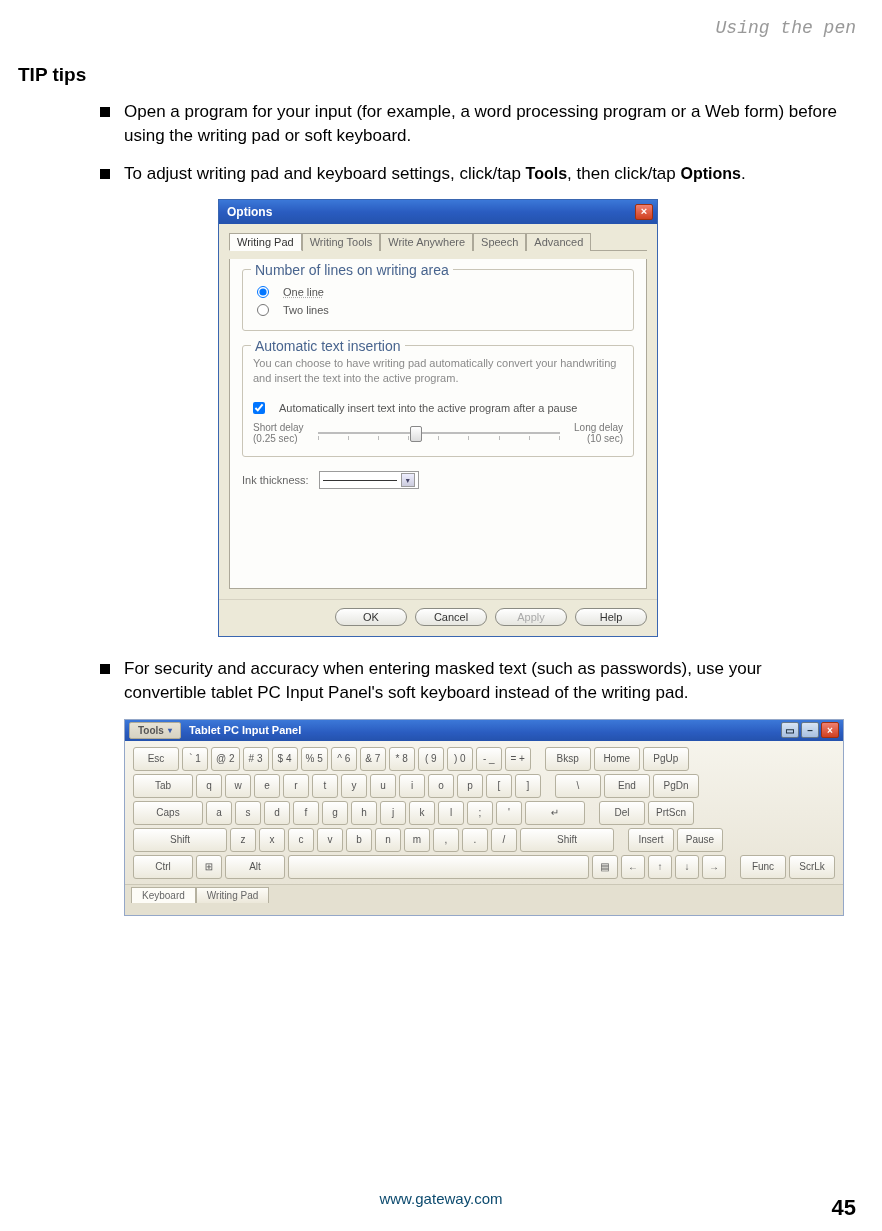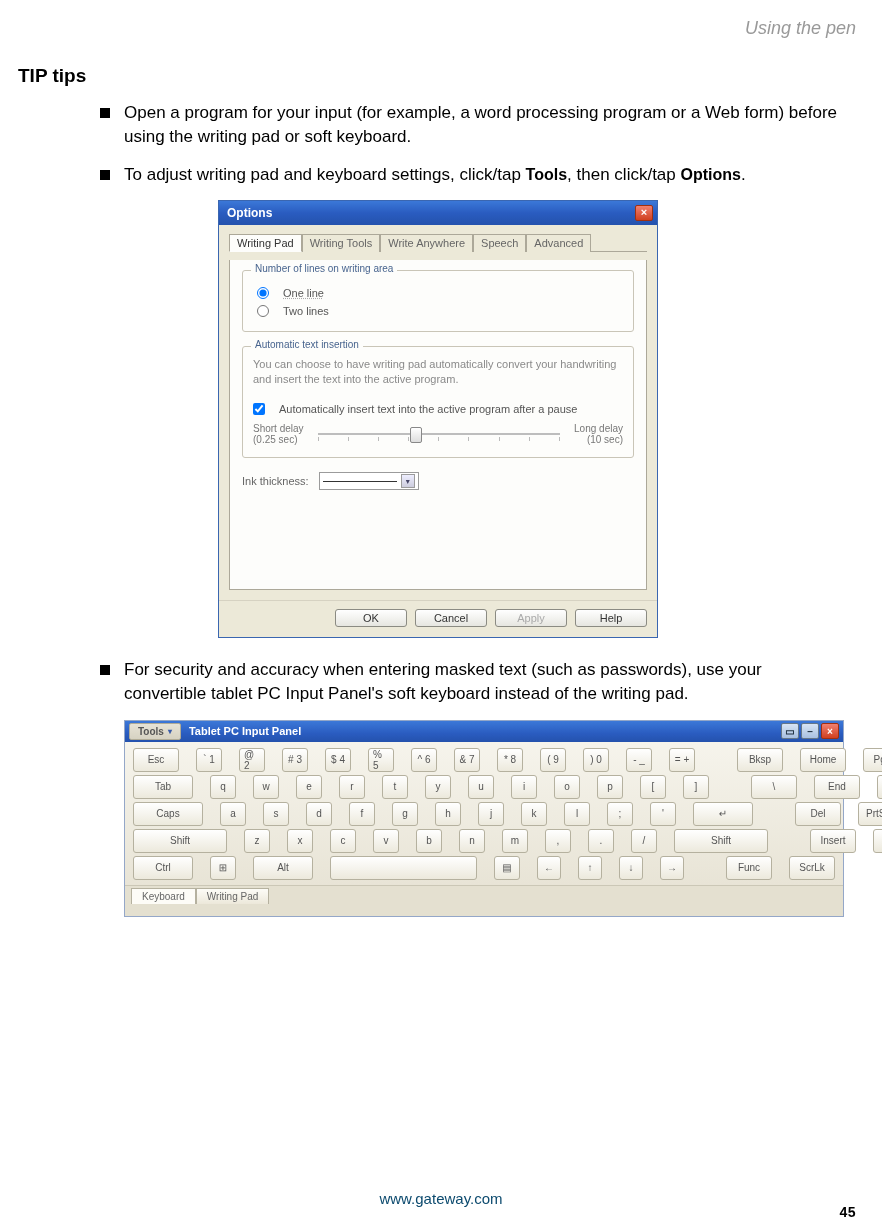--- a/index.html
+++ b/index.html
@@ -11,21 +11,21 @@
     width: 882px;
     margin: 0 auto;
     padding: 18px 24px 20px 18px;
     position: relative;
     min-height: 1231px;
   }
   .header-breadcrumb {
     text-align: right;
     font-style: italic;
     color: #999;
-    font-family: Liberation Sans, sans-serif;
+    font-family: Liberation Mono, monospace;
     font-size: 18px;
     margin-bottom: 26px;
     padding-right: 2px;
   }
   h2.section-title {
     font-weight: bold;
     font-size: 19px;
     margin-bottom: 14px;
     font-family: Arial, sans-serif;
   }
@@ -116,21 +116,21 @@
     margin-bottom:14px;
     position:relative;
   }
   .groupbox-title {
     position:absolute;
     top:-8px;
     left:8px;
     background:#fdfdfb;
     padding:0 4px;
     color:#48648e;
-    font-size:10px;
+    font-size:14px;
   }
   .radio-row { display:flex; align-items:center; gap:14px; margin:6px 0 2px 4px; color:#555;}
   .radio-row input { width:12px; height:12px; }
   .grouptext { color:#8a8a8a; font-size:11px; line-height:1.35; margin-bottom:16px;}
   .check-row { display:flex; align-items:center; gap:14px; margin-bottom:8px; color:#555;}
   .check-row input { width:12px; height:12px;}
   .slider-row { display:flex; align-items:center; justify-content:space-between; gap:8px; color:#777; font-size:10px;}
   .slider-track {
     flex:1;
     height:2px;
@@ -162,21 +162,21 @@
     padding:8px 10px 10px 10px;
     background:#ece9d8;
     border-top:1px solid #d6d2c2;
   }
   .dlg-btn{
     min-width:72px;
     padding:2px 6px;
     font-size:11px;
     background:linear-gradient(#fff,#e6e6e0);
     border:1px solid #8b8b83;
-    border-radius:3px;
+    border-radius:9px;
     text-align:center;
     color:#333;
   }
   .dlg-btn.disabled{color:#aaa;}
 
   
   .kbd-panel {
     width:720px;
     margin: 12px 0 0 106px;
     border:1px solid #94a7c8;
@@ -203,21 +203,21 @@
     display:flex;align-items:center;gap:4px;
   }
   .kbd-tools .arrow-down{font-size:8px;color:#3a5ca8;}
   .kbd-tb-right{margin-left:auto;display:flex;gap:2px;}
   .tb-btn{width:18px;height:16px;border:1px solid #678;border-radius:2px;background:linear-gradient(#d8e4f4,#a8c0e0);display:flex;align-items:center;justify-content:center;font-size:10px;color:#234;}
   .tb-btn.close{background:linear-gradient(#f08070,#d04020);border-color:#a03010;color:#fff;}
   .kbd-body{
     background:linear-gradient(#f6f4ec,#e8e4d6);
     padding:6px 8px 2px 8px;
   }
-  .kbd-row{display:flex;gap:17px;margin-bottom:3px;}
+  .kbd-row{display:flex;gap:3px;margin-bottom:3px;}
   .key{
     background:linear-gradient(#ffffff,#ece9dc);
     border:1px solid #b5b19f;
     border-radius:3px;
     height:24px;
     display:flex;align-items:center;justify-content:center;
     font-size:10px;color:#555;
     min-width:26px;
     padding:0 4px;
   }
@@ -249,22 +249,22 @@
     justify-content:center;
     color:#0c4a6e;
     font-size:15px;
     font-family: Arial, sans-serif;
   }
   .page-num{
     position:absolute;
     bottom:10px;
     right:26px;
     font-weight:bold;
-    font-size:14px;
-    font-family: Liberation Mono, monospace;
+    font-size:22px;
+    font-family: Liberation Sans, sans-serif;
   }
 </style>
 </head>
 <body>
 
 <div class="header-breadcrumb">Using the pen</div>
 
 <h2 class="section-title">TIP tips</h2>
 
 <ul class="bullets">

